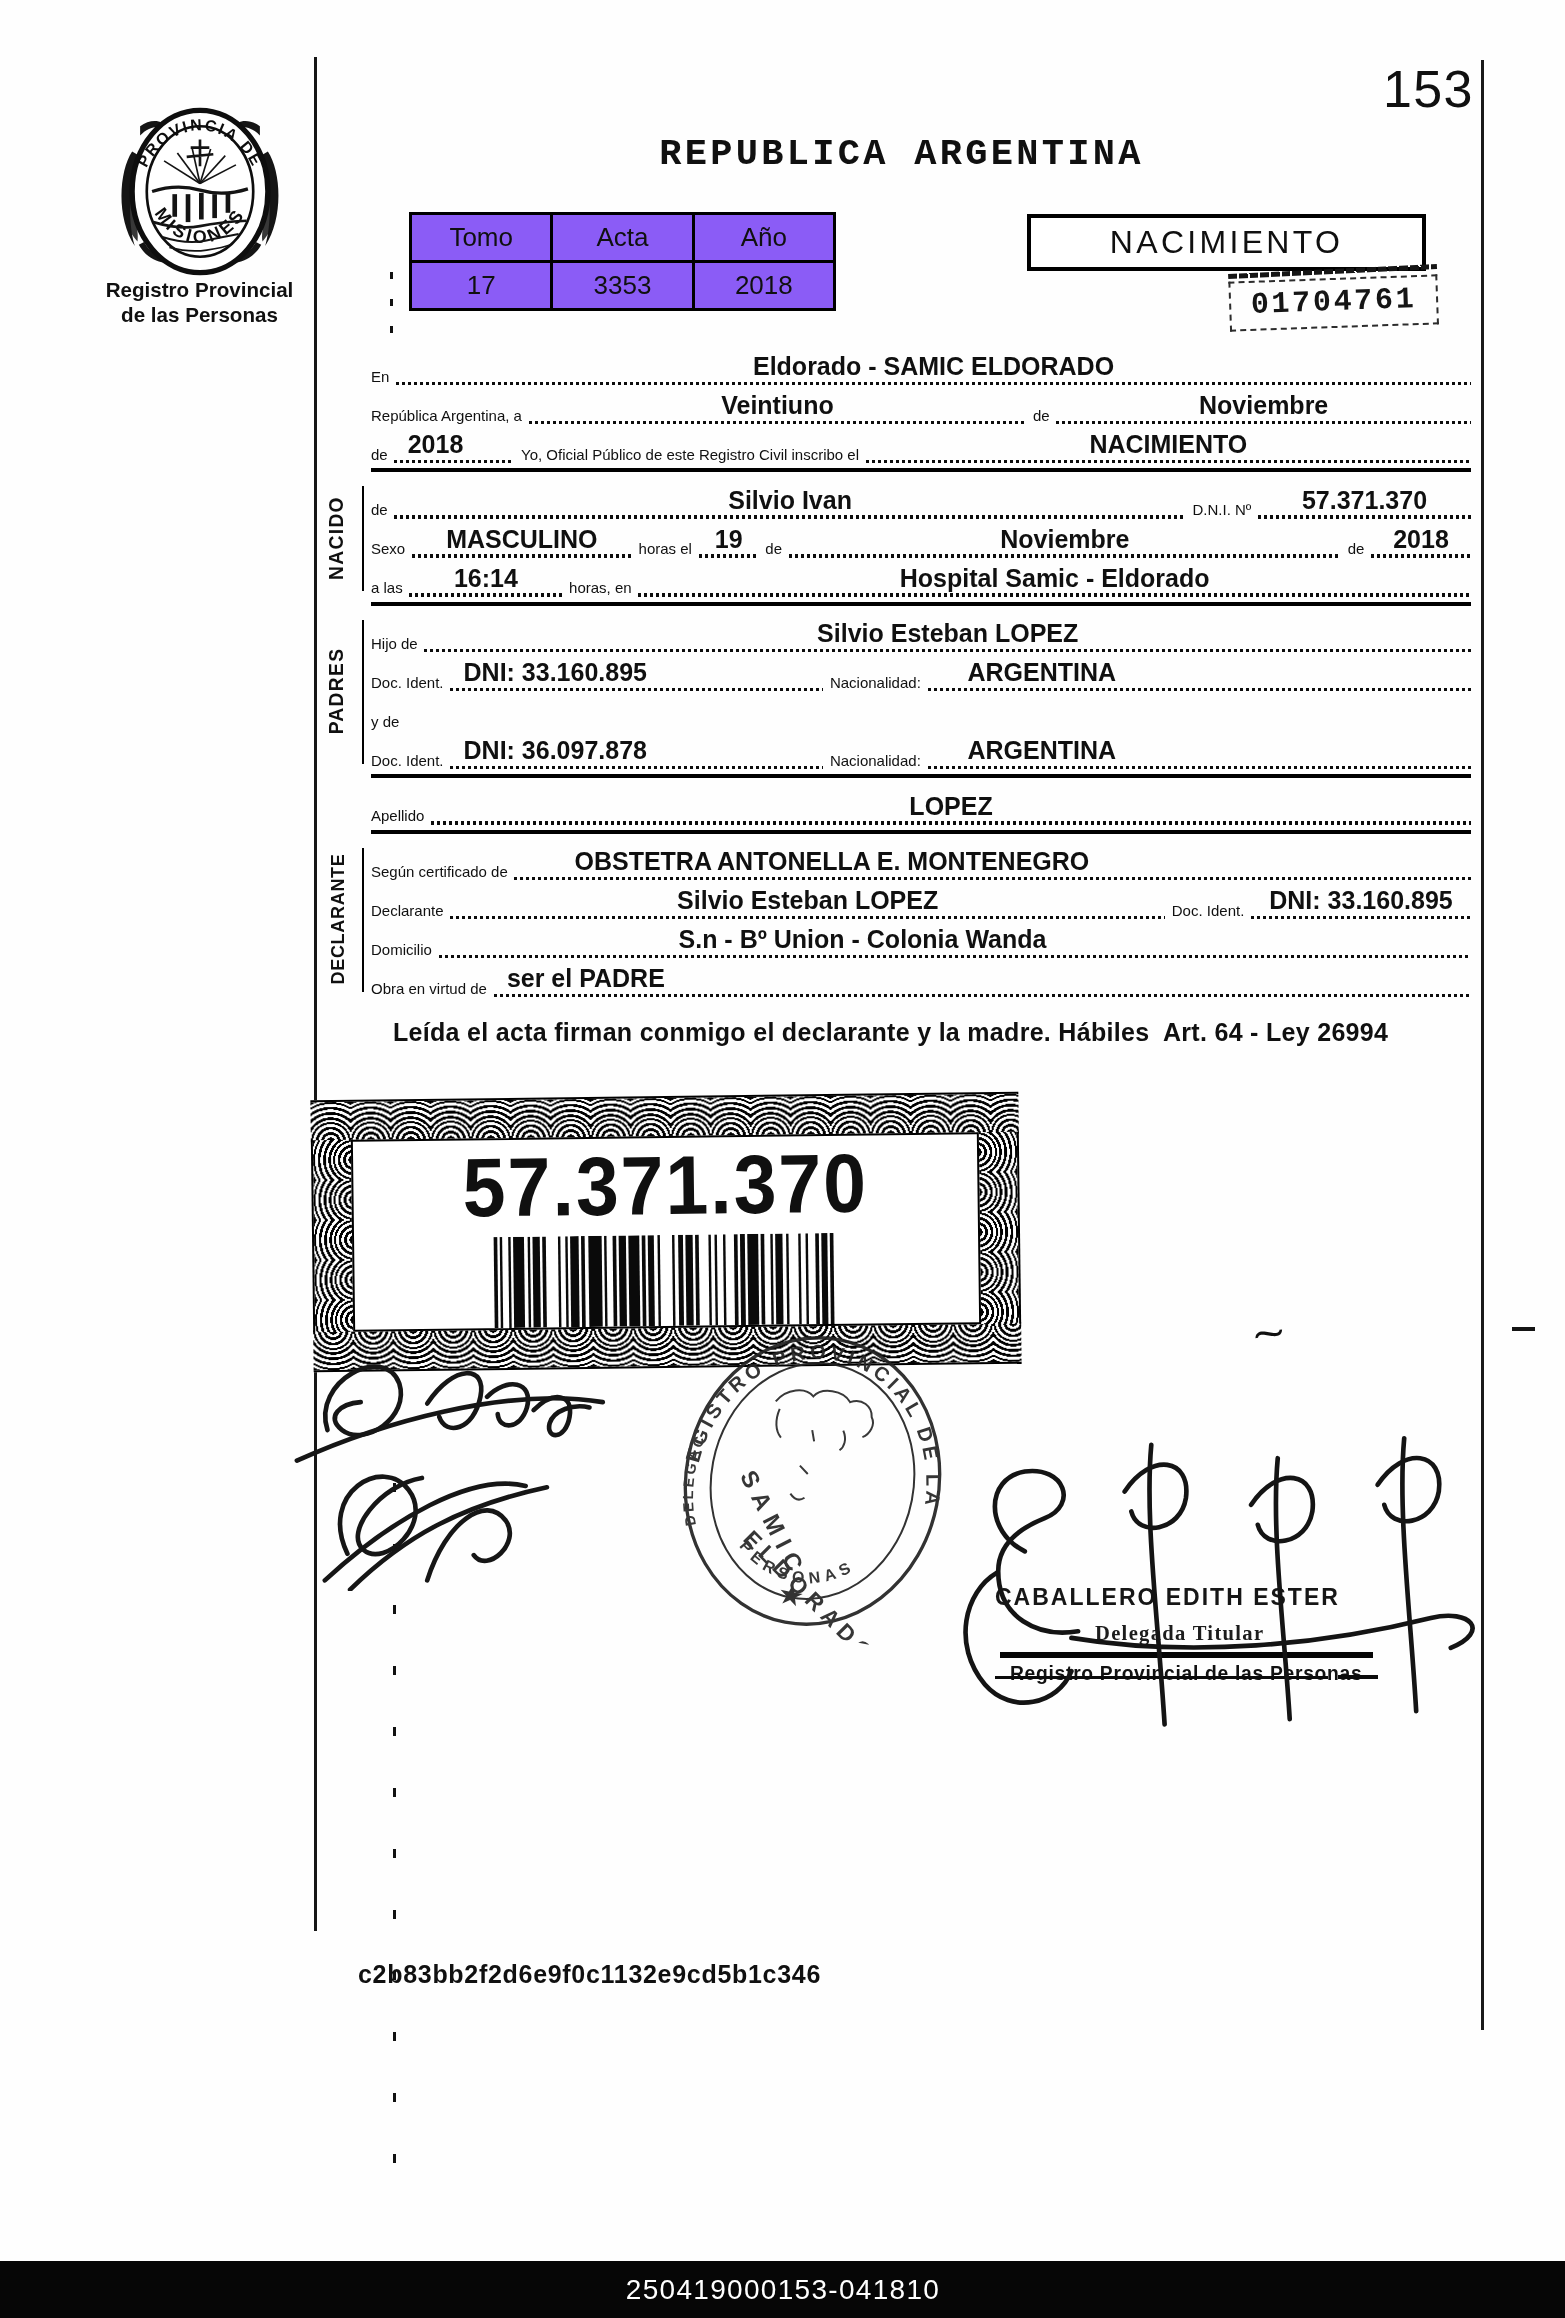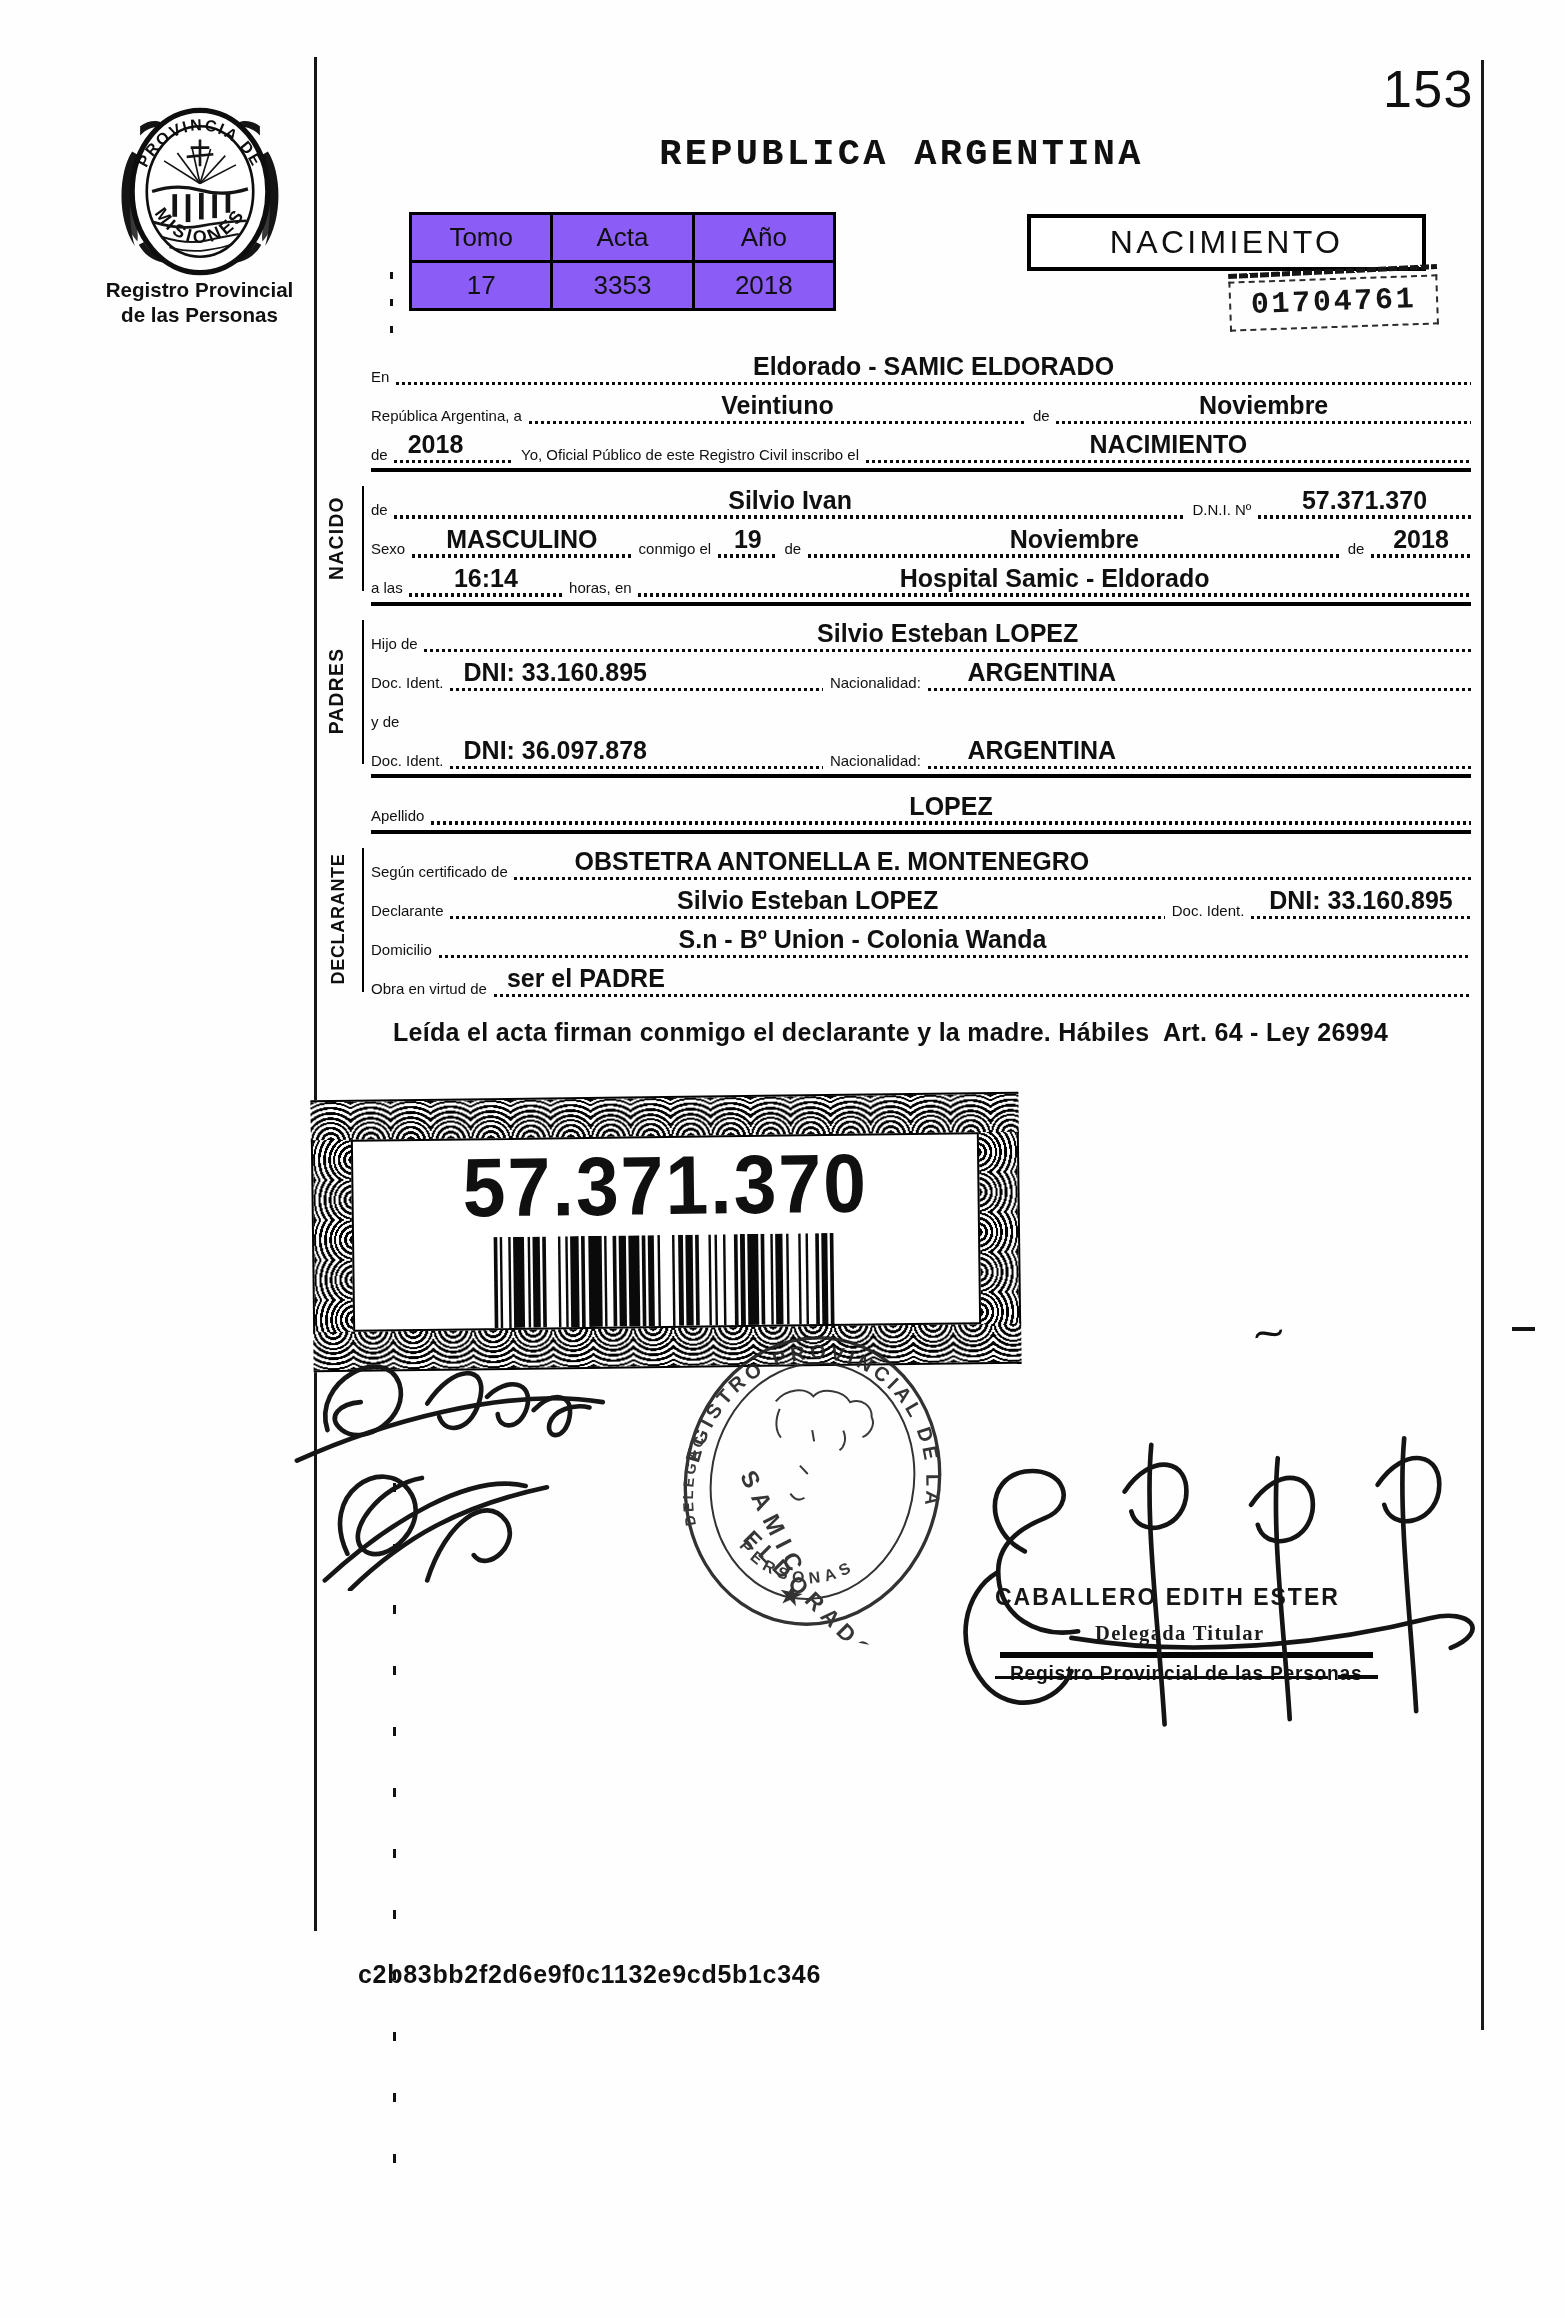--- a/index.html
+++ b/index.html
@@ -241,21 +241,21 @@
           <span class="dots"></span>
         </span>
       </div>
 
       <div class="row">
         <span class="lbl">Sexo</span>
         <span class="field" style="flex:0 0 220px">
           <span class="val">MASCULINO</span>
           <span class="dots"></span>
         </span>
-        <span class="lbl">conmigo el</span>
+        <span class="lbl">horas el</span>
         <span class="field" style="flex:0 0 60px">
           <span class="val">19</span>
           <span class="dots"></span>
         </span>
         <span class="lbl">de</span>
         <span class="field">
           <span class="val">Noviembre</span>
           <span class="dots"></span>
         </span>
         <span class="lbl">de</span>
@@ -492,15 +492,18 @@
         <path d="M220,330 C400,360 600,340 760,300 C820,286 850,320 790,345"></path>
       </g>
     </svg>
   </div>
 
   <div class="tilde-mark">⁓</div>
   <div class="dash-mark"></div>
 
   <div class="hash">c2b83bb2f2d6e9f0c1132e9cd5b1c346</div>
 
+  <div class="footer-bar">
+    <span>250419000153-041810</span>
+  </div>
 
 </div>
 
 
 </body></html>

